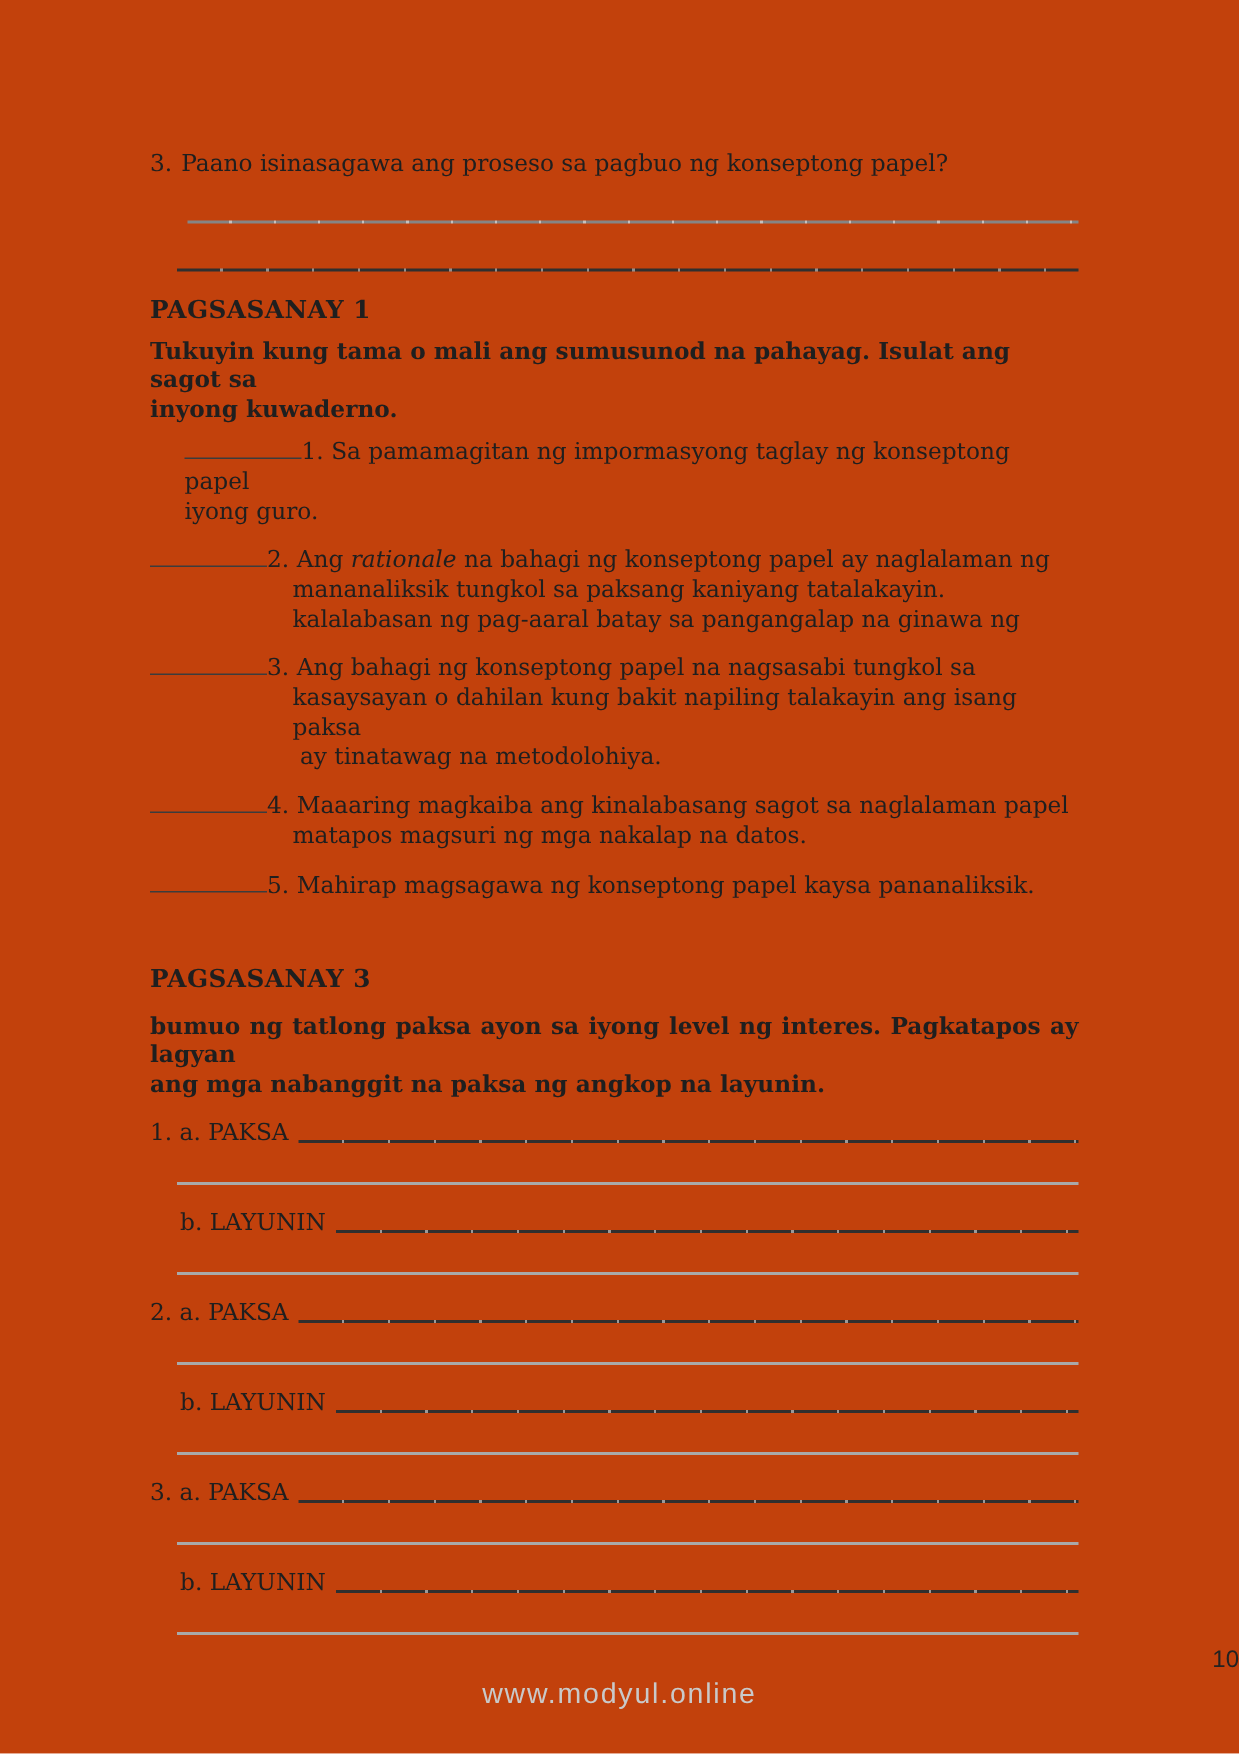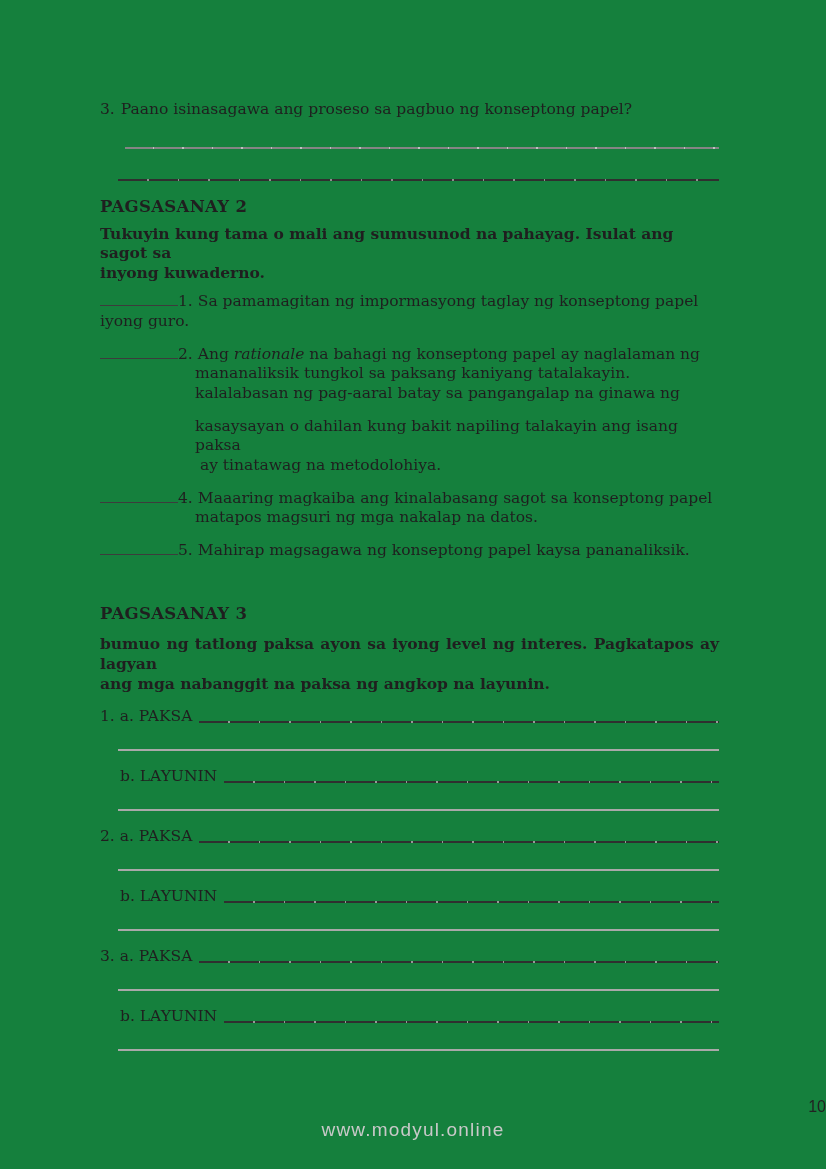--- a/index.html
+++ b/index.html
@@ -1,20 +1,20 @@
 <!DOCTYPE html>
 <html><head>
 <meta charset="utf-8">
 <style>
   html,body { margin:0; padding:0; background:#ffffff; }
   .page {
     position:relative;
     width:826px; height:1169px;
     box-sizing:border-box;
-    background:#15803d;
+    background:#c2410c;
     padding:99px 107px 0 100px;
     font-family:"DejaVu Serif","Liberation Serif",serif;
     font-size:15.5px;
     color:#1f1f1f;
     overflow:hidden;
   }
   .q-line { line-height:20px; }
   .q-num { padding-right:6px; }
 
   .ans-line { height:0; }
@@ -40,21 +40,21 @@
   h2.p3 { margin-top:42px; }
 
   .instr { font-weight:bold; margin-top:7px; }
   .instr .iline { line-height:19.7px; }
 
   .instr3 { font-weight:bold; margin-top:10.5px; }
   .instr3 .iline { line-height:19.6px; }
   .iline.just { text-align:justify; text-align-last:justify; }
 
   .ex2-item { margin-top:13px; }
-  .ex2-item:first-child { margin-top:9.5px; }
+  .ex2-item:first-child { margin-top:9.5px;margin-left:23px; }
   .ex2-line { line-height:19.7px; white-space:pre-wrap; }
   .ex2-line.hang { padding-left:95px; }
   .ex2-line.margin { padding-left:0; }
   .blank {
     display:inline-block;
     width:78px;
     border-bottom:1.5px solid #3c3c3c;
   }
   .num { padding-right:5px; }
   em { font-style:italic; }
@@ -96,43 +96,44 @@
 
 <div class="page">
 
   <div class="q-line">
     <span class="q-num">3.</span><span>Paano isinasagawa ang proseso sa pagbuo ng konseptong papel?</span>
   </div>
 
   <div class="ans-line light"></div>
   <div class="ans-line dark"></div>
 
-  <h2 class="section">PAGSASANAY 2</h2>
+  <h2 class="section">PAGSASANAY 1</h2>
 
   <div class="instr" id="ex2-instr">
       <div class="iline">Tukuyin kung tama o mali ang sumusunod na pahayag. Isulat ang sagot sa</div>
       <div class="iline">inyong kuwaderno.</div>
     </div>
 
   <div id="ex2-items">
       <div class="ex2-item">
         <div class="ex2-line first"><span class="blank"></span><span class="num">1.</span><span>Sa pamamagitan ng impormasyong taglay ng konseptong papel</span></div>
         <div class="ex2-line margin"><span>iyong guro.</span></div>
       </div>
       <div class="ex2-item">
         <div class="ex2-line first"><span class="blank"></span><span class="num">2.</span><span>Ang </span><em>rationale</em><span> na bahagi ng konseptong papel ay naglalaman ng</span></div>
         <div class="ex2-line hang"><span>mananaliksik tungkol sa paksang kaniyang tatalakayin.</span></div>
         <div class="ex2-line hang"><span>kalalabasan ng pag-aaral batay sa pangangalap na ginawa ng</span></div>
       </div>
       <div class="ex2-item">
+        <div class="ex2-line first"><span class="blank"></span><span class="num">3.</span><span>Ang bahagi ng konseptong papel na nagsasabi tungkol sa</span></div>
         <div class="ex2-line hang"><span>kasaysayan o dahilan kung bakit napiling talakayin ang isang paksa</span></div>
         <div class="ex2-line hang"><span> ay tinatawag na metodolohiya.</span></div>
       </div>
       <div class="ex2-item">
-        <div class="ex2-line first"><span class="blank"></span><span class="num">4.</span><span>Maaaring magkaiba ang kinalabasang sagot sa konseptong papel</span></div>
+        <div class="ex2-line first"><span class="blank"></span><span class="num">4.</span><span>Maaaring magkaiba ang kinalabasang sagot sa naglalaman papel</span></div>
         <div class="ex2-line hang"><span>matapos magsuri ng mga nakalap na datos.</span></div>
       </div>
       <div class="ex2-item">
         <div class="ex2-line first"><span class="blank"></span><span class="num">5.</span><span>Mahirap magsagawa ng konseptong papel kaysa pananaliksik.</span></div>
       </div>
     </div>
 
   <h2 class="section p3">PAGSASANAY 3</h2>
 
   <div class="instr3" id="ex3-instr">

